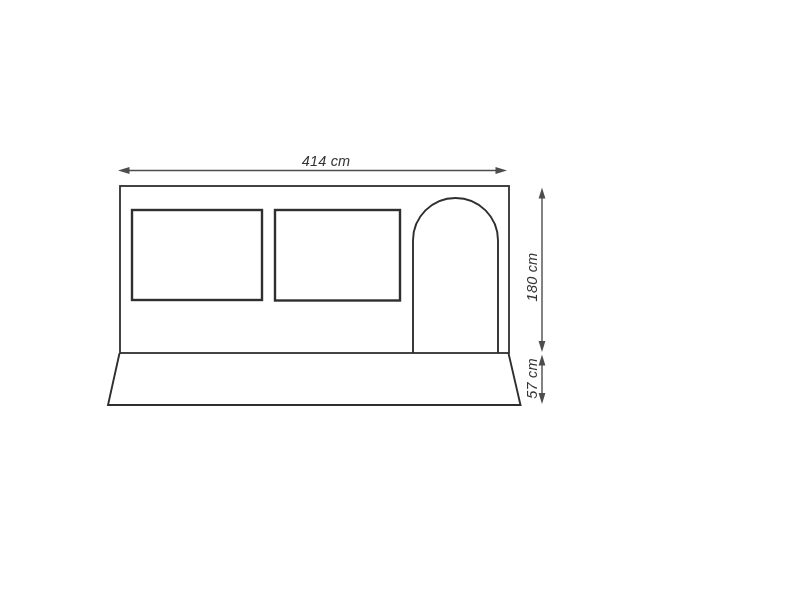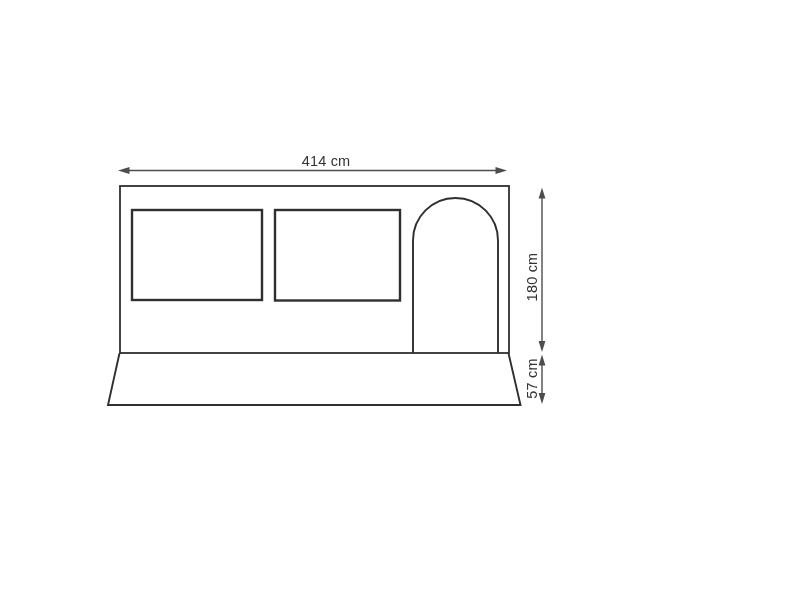--- a/index.html
+++ b/index.html
@@ -7,20 +7,21 @@
     padding: 0;
     background: #ffffff;
     font-family: "Liberation Sans", "DejaVu Sans", sans-serif;
   }
   .canvas {
     position: relative;
     width: 800px;
     height: 600px;
     background: #ffffff;
     overflow: hidden;
+    font-style: italic;
   }
   svg { display: block; }
 
   
   .shape rect, .shape path {
     fill: none;
     stroke: #2f2f2f;
   }
   .panel-outline  { stroke-width: 1.8px; }
   .window-rect    { stroke-width: 2.4px; }

